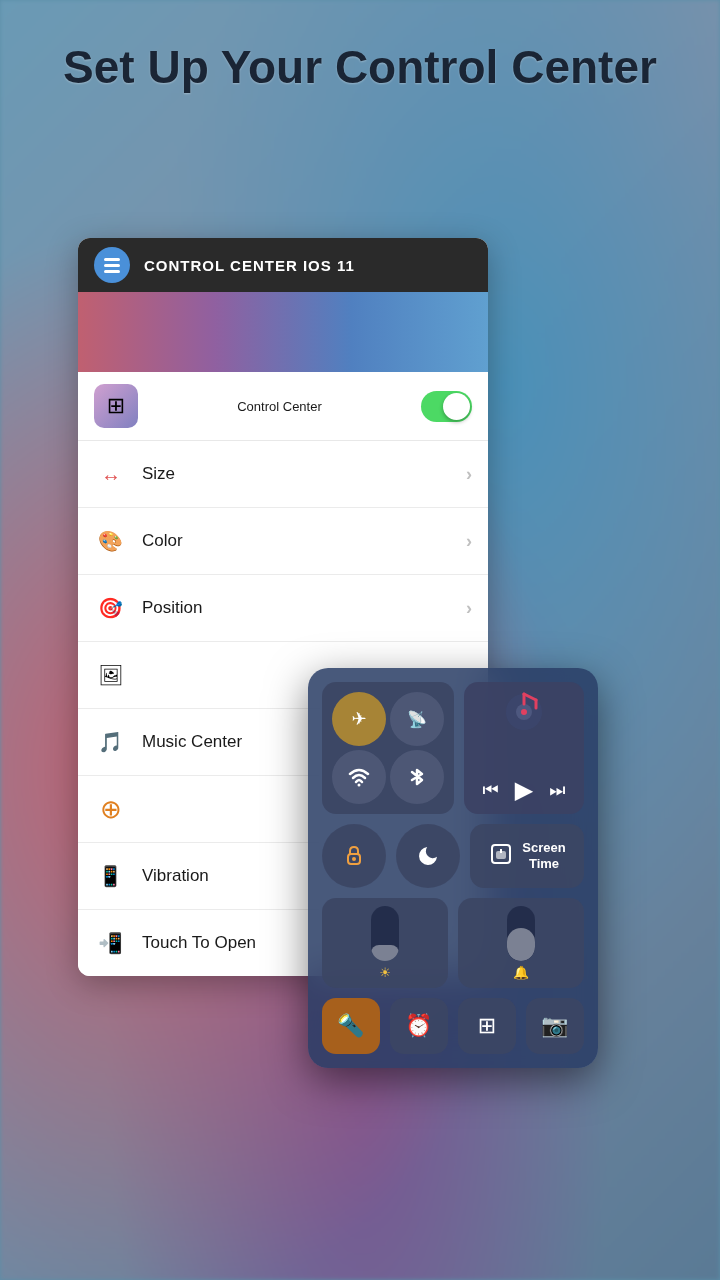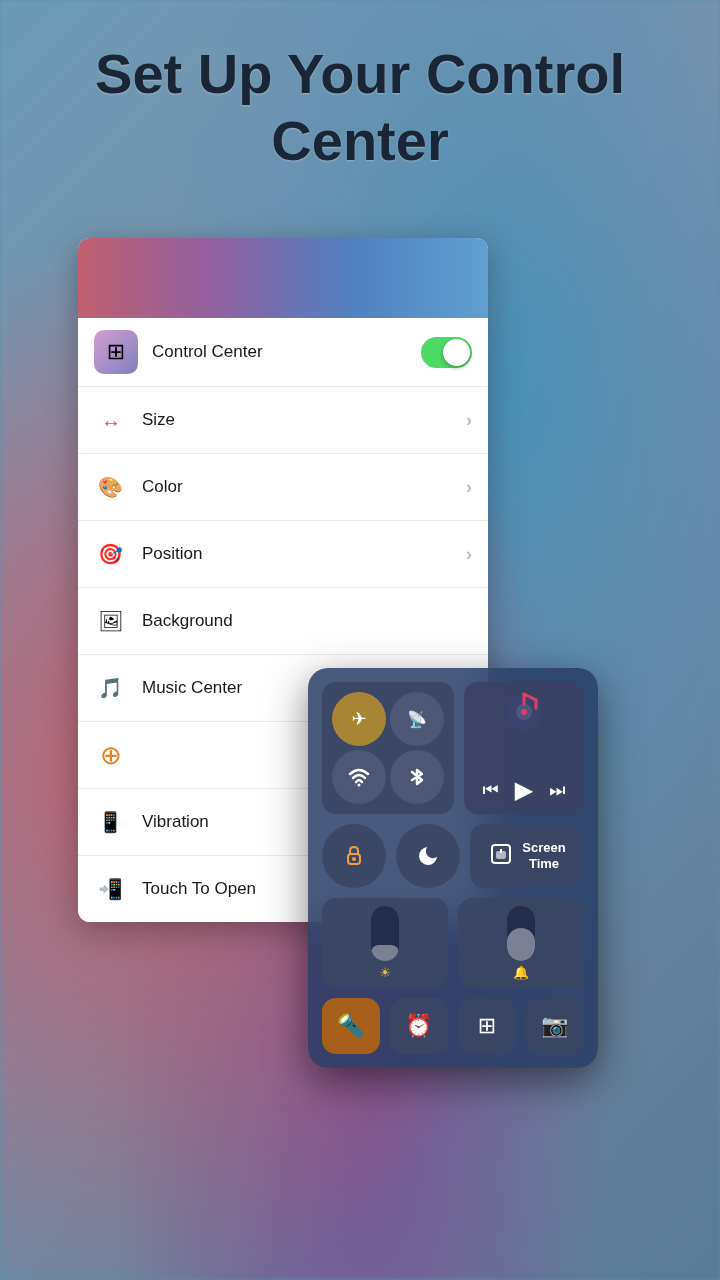--- a/index.html
+++ b/index.html
@@ -21,21 +21,21 @@
                   radial-gradient(ellipse at 50% 80%, #7a5090 0%, transparent 50%),
                   linear-gradient(135deg, #6a9ab5 0%, #8090a8 40%, #5a7a95 100%);
       filter: blur(2px);
     }
 
     .headline {
       position: absolute;
       top: 40px;
       left: 0; right: 0;
       text-align: center;
-      font-size: 56px;
+      font-size: 46px;
       font-weight: 800;
       color: #1a2535;
       line-height: 1.2;
       padding: 0 30px;
       text-shadow: 0 1px 2px rgba(255,255,255,0.3);
     }
 
     
     .settings-panel {
       position: absolute;
@@ -113,23 +113,24 @@
       border-radius: 10px;
       display: flex;
       align-items: center;
       justify-content: center;
       flex-shrink: 0;
       font-size: 22px;
       background: linear-gradient(135deg, #d0a0d0, #8080c0);
     }
 
     .row-label {
-      font-size: 17px;
+      font-size: 13px;
       color: #1a1a1a;
       flex: 1;
+      text-align: center;
     }
 
     
     .toggle {
       width: 51px;
       height: 31px;
       background: #4cd964;
       border-radius: 16px;
       position: relative;
       flex-shrink: 0;
@@ -333,20 +334,30 @@
 <body>
 
 <div class="bg"></div>
 
 <div class="headline">
   <span>Set Up Your Control Center</span><br>
 </div>
 
 <div class="settings-panel">
 
+  <div class="settings-header">
+    <div class="header-icon">
+      <div class="bars">
+        <div class="bar"></div>
+        <div class="bar"></div>
+        <div class="bar"></div>
+      </div>
+    </div>
+    <span class="settings-title">CONTROL CENTER IOS 11</span>
+  </div>
 
   <div class="color-strip"></div>
 
   <div class="control-center-row">
     <div class="app-icon">⊞</div>
     <span class="row-label">Control Center</span>
     <div class="toggle">
       <div class="toggle-thumb"></div>
     </div>
   </div>
@@ -364,21 +375,20 @@
   </div>
 
   <div class="menu-item">
     <div class="menu-icon" style="color:#4080e0;">🎯</div>
     <span class="menu-text">Position</span>
     <span class="chevron">›</span>
   </div>
 
   <div class="menu-item">
     <div class="menu-icon">🖼</div>
-    <span class="menu-text">Background</span>
   </div>
 
   <div class="menu-item">
     <div class="menu-icon" style="color:#e04060;">🎵</div>
     <span class="menu-text">Music Center</span>
   </div>
 
   <div class="menu-item">
     <div class="menu-icon" style="color:#e08020; font-size:26px; font-weight:300;">⊕</div>
   </div>

